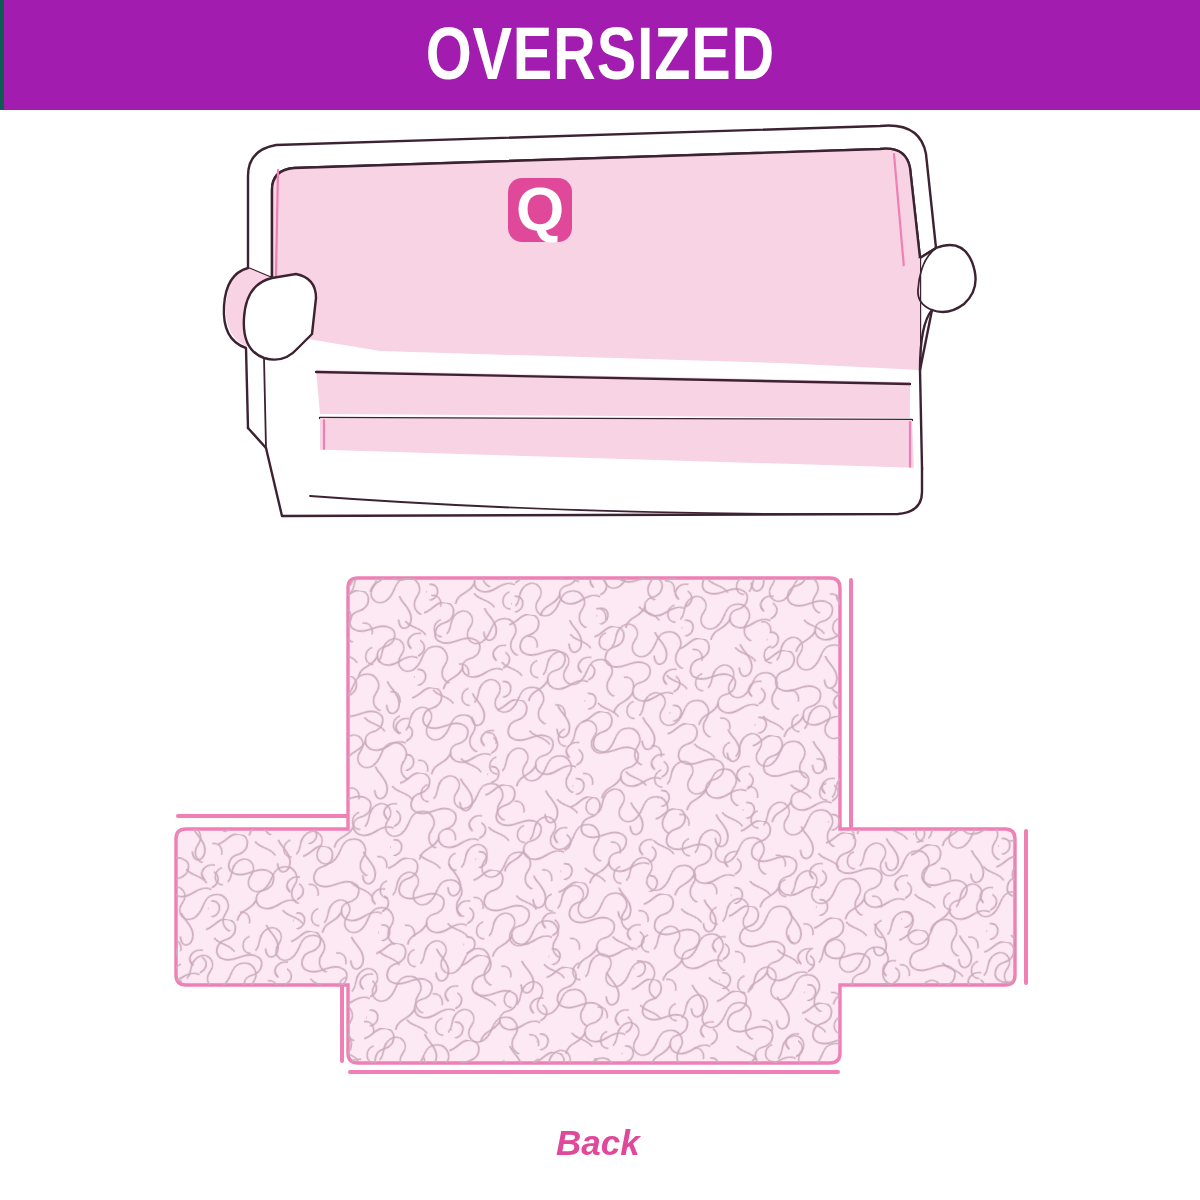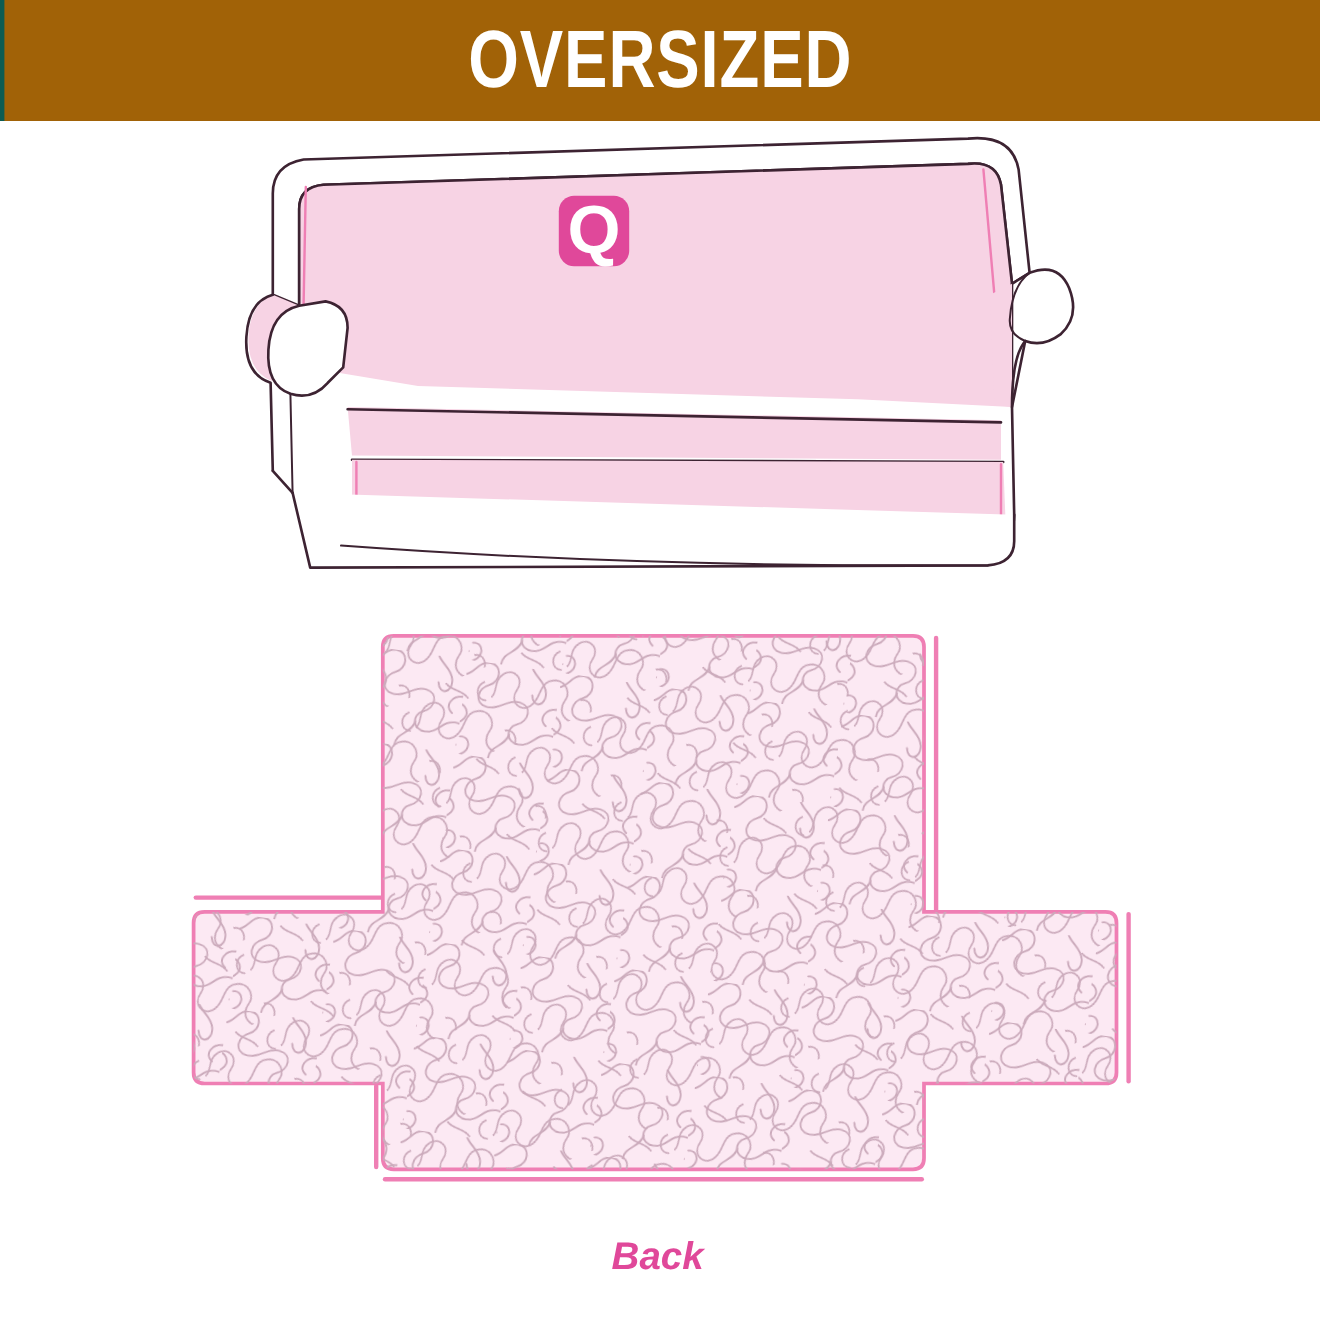--- a/index.html
+++ b/index.html
@@ -5,21 +5,21 @@
 <style>
   html,body{margin:0;padding:0;background:#ffffff;}
   body{
     width:1200px;height:1200px;position:relative;overflow:hidden;
     font-family:"Liberation Sans","DejaVu Sans",sans-serif;
   }
 
   
   .banner{
     position:absolute;left:0;top:0;width:1200px;height:110px;
-    background:#a16207;
+    background:#a21caf;
     display:flex;align-items:center;justify-content:center;
   }
   .banner-edge{
     position:absolute;left:0;top:0;width:4px;height:110px;
     background:#0d5c52;
   }
   .banner-title{
     color:#ffffff;
     font-family:"Liberation Sans Narrow","Liberation Sans",sans-serif;
     font-weight:bold;

